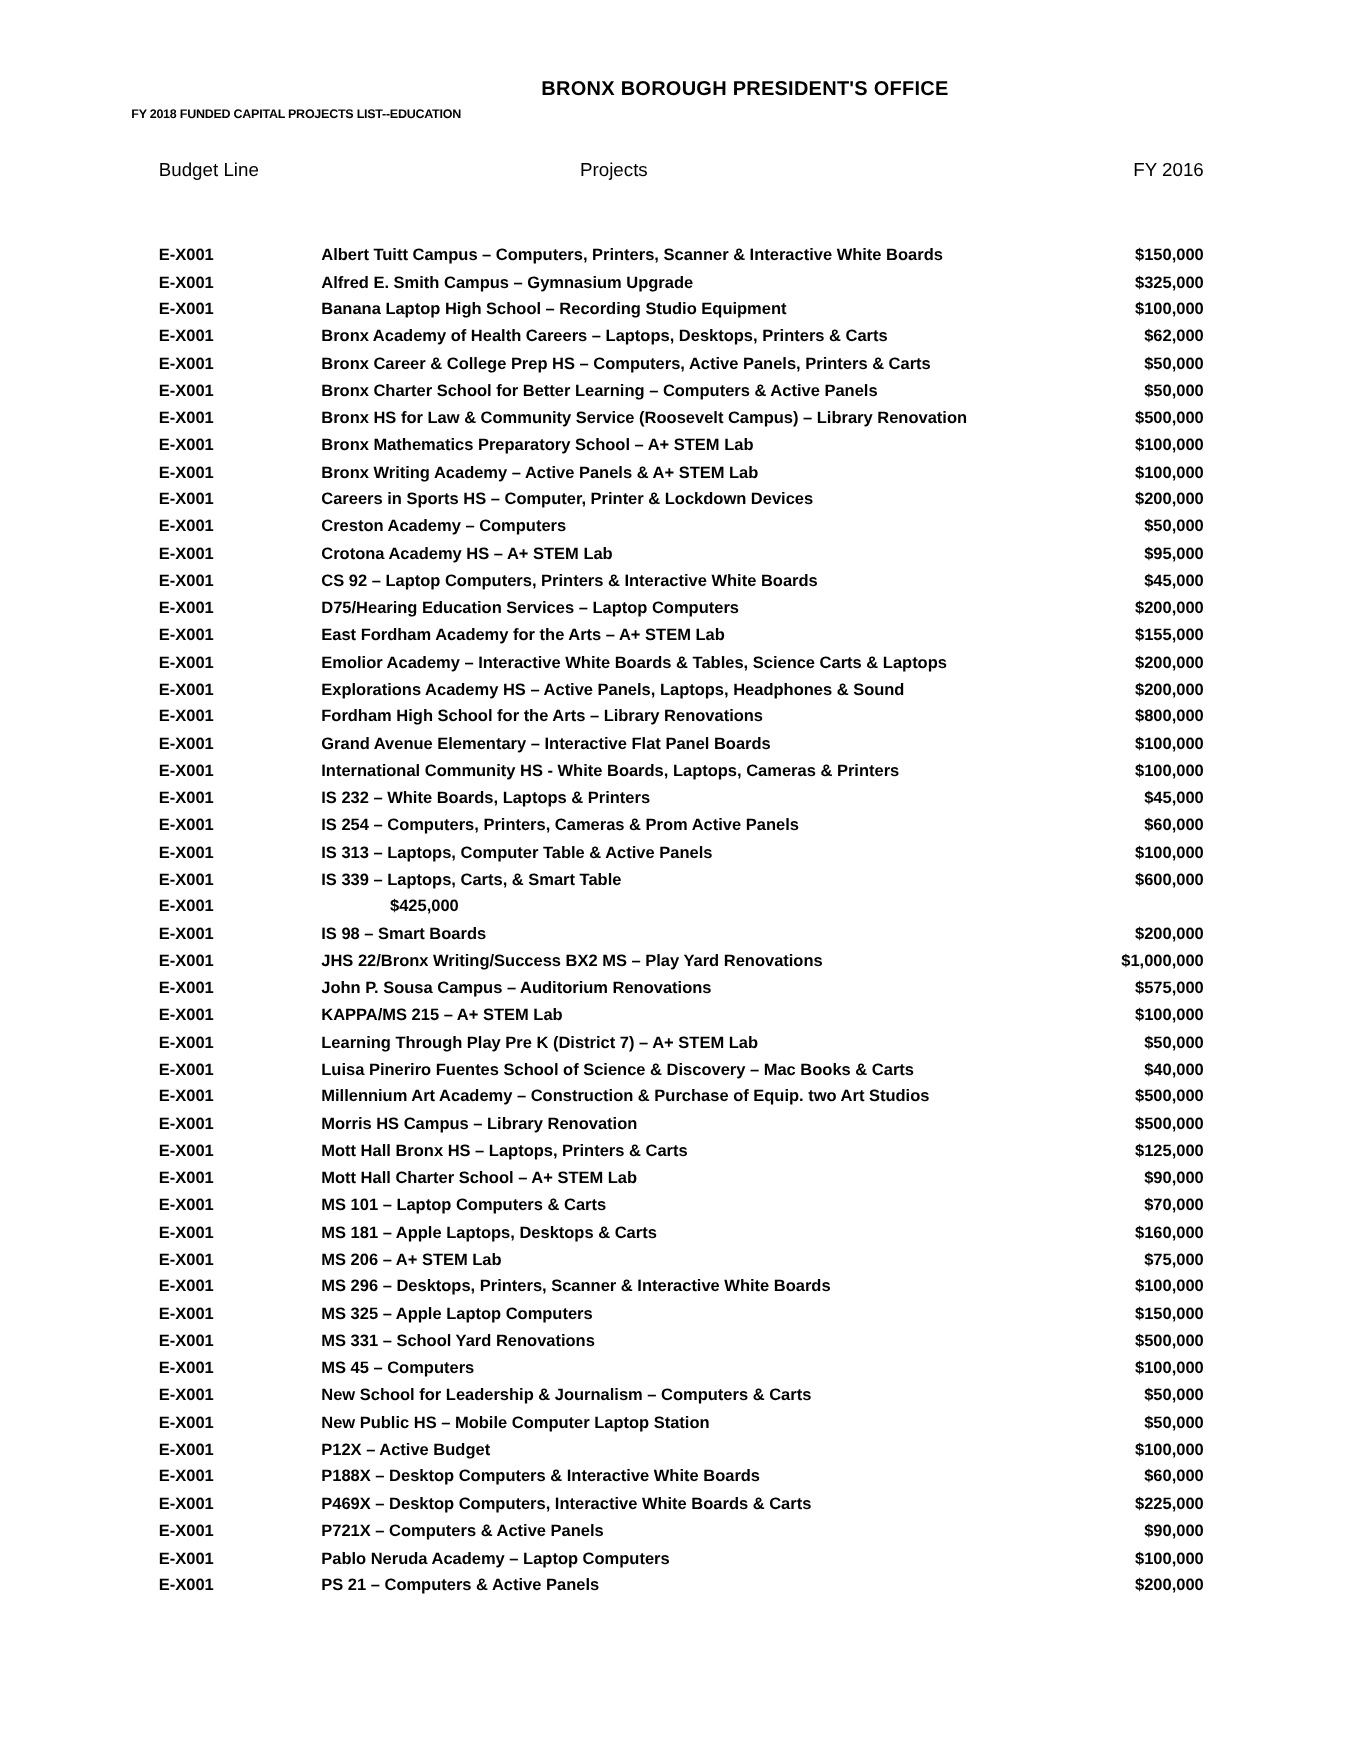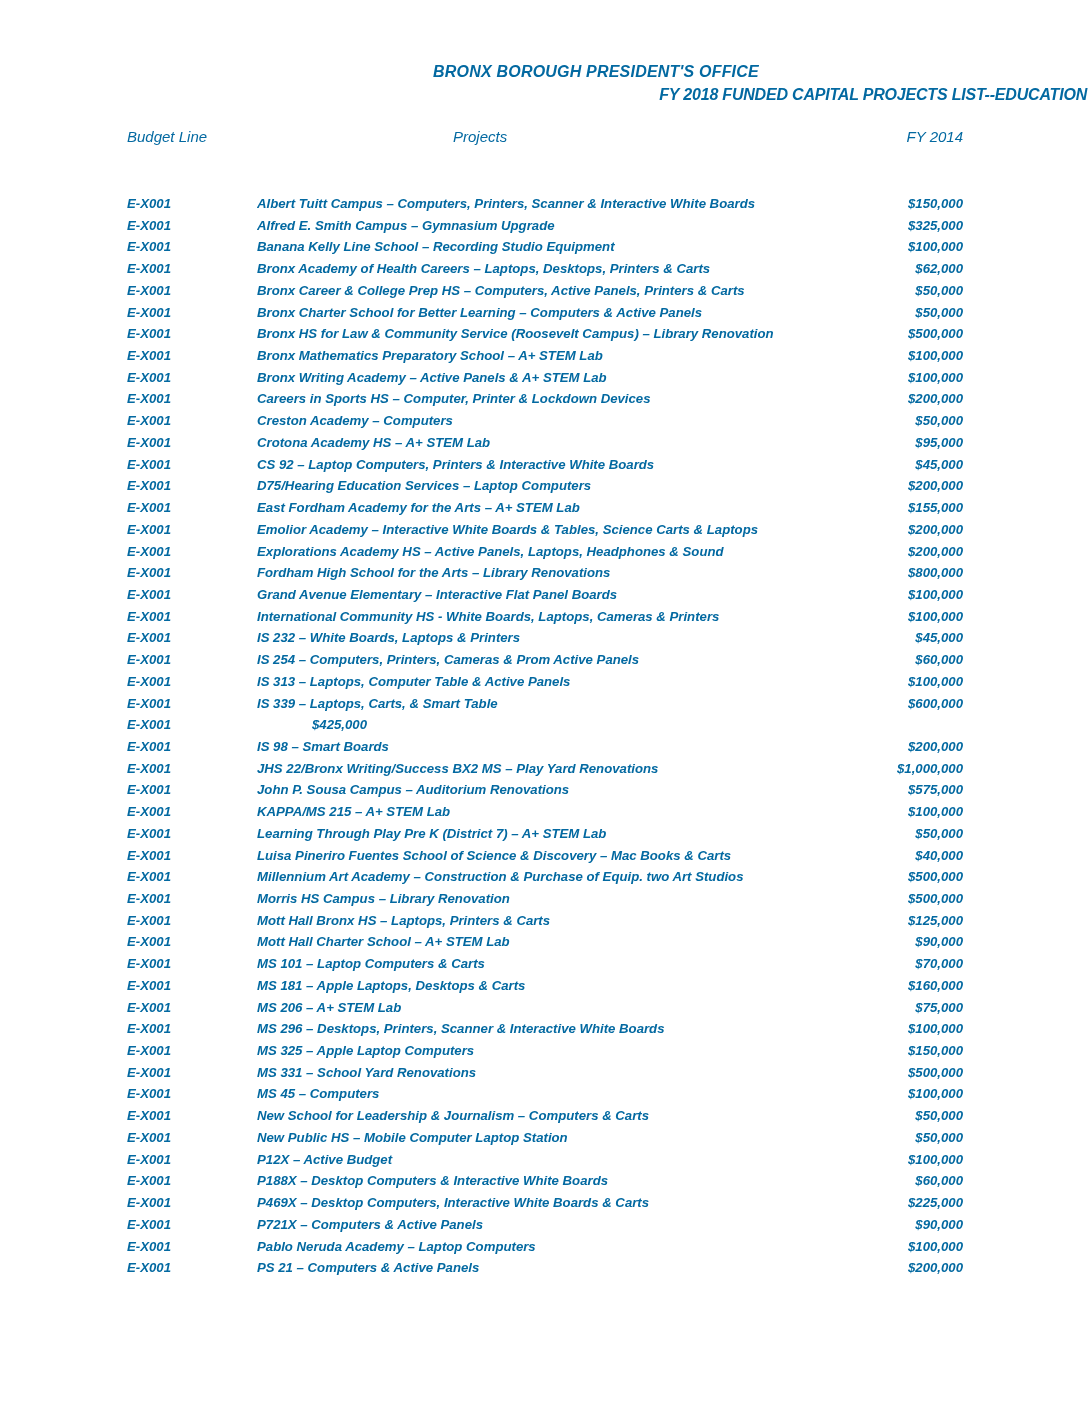--- a/index.html
+++ b/index.html
@@ -6,57 +6,56 @@
     margin: 0;
     padding: 0;
     background: #ffffff;
   }
   .page {
     position: relative;
     width: 1088px;
     height: 1408px;
     background: #ffffff;
     font-family: "Liberation Sans", sans-serif;
-    color: #0369a1;
+    color: #000000;
     overflow: hidden;
-    font-style: italic;
   }
   .doc-title {
     position: absolute;
     top: 63px;
     left: 105px;
     width: 982px;
     text-align: center;
     font-size: 16px;
     font-weight: bold;
     letter-spacing: 0.2px;
     white-space: nowrap;
   }
   .doc-subtitle {
     position: absolute;
     top: 86px;
     left: 105px;
     width: 982px;
-    text-align: right;
-    font-size: 16px;
+    text-align: left;
+    font-size: 10px;
     font-weight: bold;
     letter-spacing: -0.2px;
     white-space: nowrap;
   }
   .col-headers {
     position: absolute;
     top: 128px;
     left: 0;
     width: 1088px;
     height: 22px;
     font-size: 15px;
     font-weight: normal;
   }
   .hdr-budget  { position: absolute; left: 127px; top: 0; white-space: nowrap; }
-  .hdr-projects{ position: absolute; left: 453px; top: 0; white-space: nowrap; }
+  .hdr-projects{ position: absolute; left: 464px; top: 0; white-space: nowrap; }
   .hdr-fy      { position: absolute; right: 125px; top: 0; white-space: nowrap; text-align: right; }
   .table {
     position: absolute;
     top: 193px;
     left: 127px;
     right: 125px;
   }
   .row {
     display: flex;
     align-items: baseline;
@@ -83,39 +82,39 @@
 
 <div class="page">
 
   <div class="doc-title">BRONX BOROUGH PRESIDENT'S OFFICE</div>
 
   <div class="doc-subtitle">FY 2018 FUNDED CAPITAL PROJECTS LIST--EDUCATION</div>
 
   <div class="col-headers">
     <span class="hdr-budget">Budget Line</span>
     <span class="hdr-projects">Projects</span>
-    <span class="hdr-fy">FY 2014</span>
+    <span class="hdr-fy">FY 2016</span>
   </div>
 
   <div class="table" id="projects-table">
     <div class="row">
       <span class="col-budget">E-X001</span>
       <span class="col-project">Albert Tuitt Campus – Computers, Printers, Scanner &amp; Interactive White Boards</span>
       <span class="col-amount">$150,000</span>
     </div>
 
     <div class="row">
       <span class="col-budget">E-X001</span>
       <span class="col-project">Alfred E. Smith Campus – Gymnasium Upgrade</span>
       <span class="col-amount">$325,000</span>
     </div>
 
     <div class="row">
       <span class="col-budget">E-X001</span>
-      <span class="col-project">Banana Kelly Line School – Recording Studio Equipment</span>
+      <span class="col-project">Banana Laptop High School – Recording Studio Equipment</span>
       <span class="col-amount">$100,000</span>
     </div>
 
     <div class="row">
       <span class="col-budget">E-X001</span>
       <span class="col-project">Bronx Academy of Health Careers – Laptops, Desktops, Printers &amp; Carts</span>
       <span class="col-amount">$62,000</span>
     </div>
 
     <div class="row">

